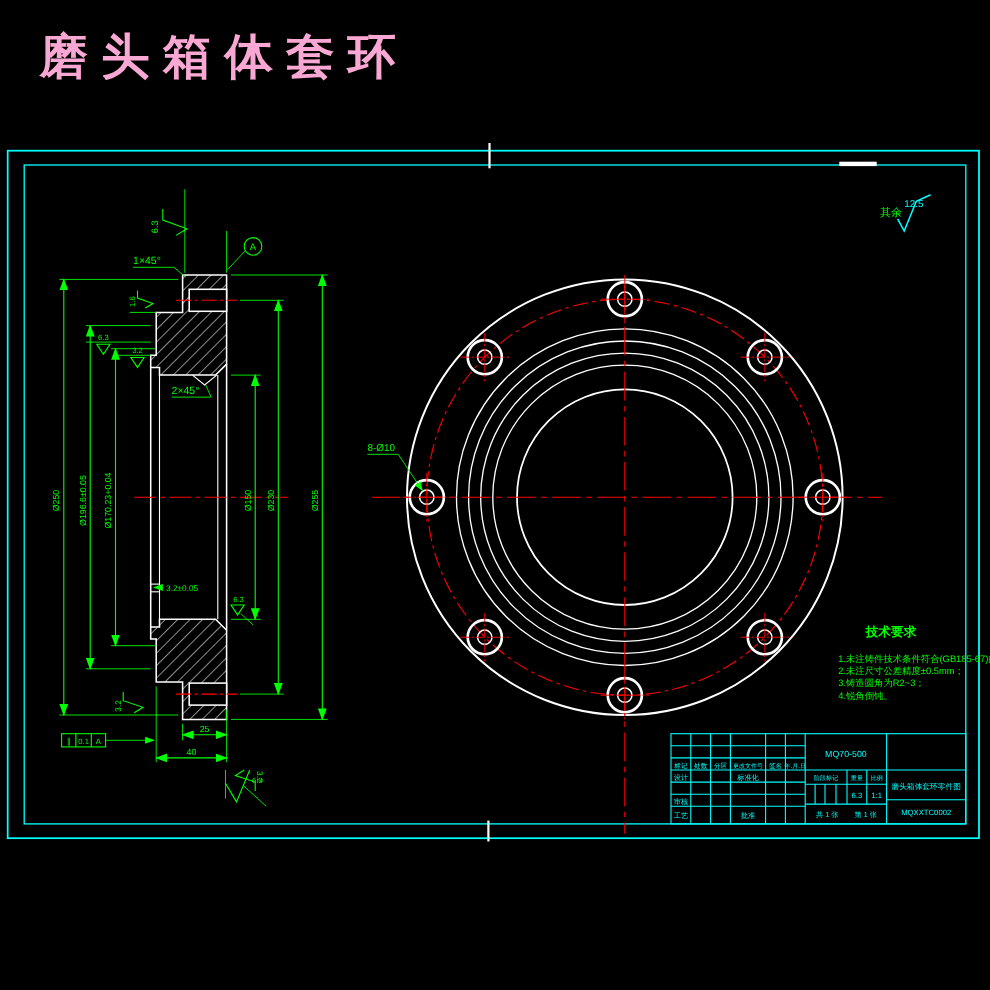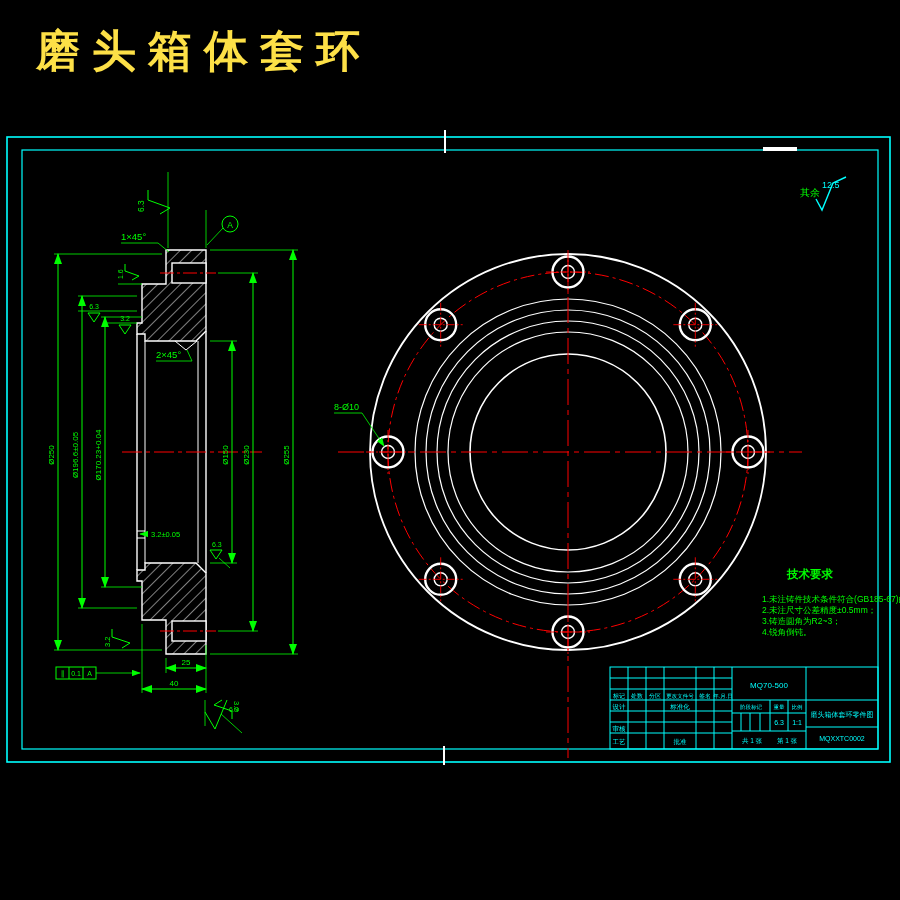--- a/index.html
+++ b/index.html
@@ -1,18 +1,18 @@
 <!DOCTYPE html>
 <html><head>
 <meta charset="utf-8">
 <style>
   html,body{margin:0;padding:0;background:#000;width:900px;height:900px;overflow:hidden;}
   .page{position:relative;width:900px;height:900px;background:#000;font-family:"Liberation Sans",sans-serif;}
   .main-title{position:absolute;left:36px;top:22px;font-family:"Liberation Serif",serif;
-    font-size:44px;font-weight:bold;color:#fde047;letter-spacing:12px;white-space:nowrap;}
+    font-size:44px;font-weight:bold;color:#f9a8d4;letter-spacing:12px;white-space:nowrap;}
   svg{position:absolute;left:0;top:0;}
   text{font-family:"Liberation Sans",sans-serif;fill:#00ff00;}
   .cy{fill:#00ffff;}
   .dimline{stroke:#00ff00;stroke-width:1;fill:none;}
   .ext{stroke:#00ff00;stroke-width:0.8;fill:none;}
   .geo{stroke:#ffffff;fill:none;}
   .cl{stroke:#ff0000;fill:none;}
   .frame{stroke:#00ffff;fill:none;}
   .tb{stroke:#00ffff;stroke-width:1;fill:none;}
 </style>

